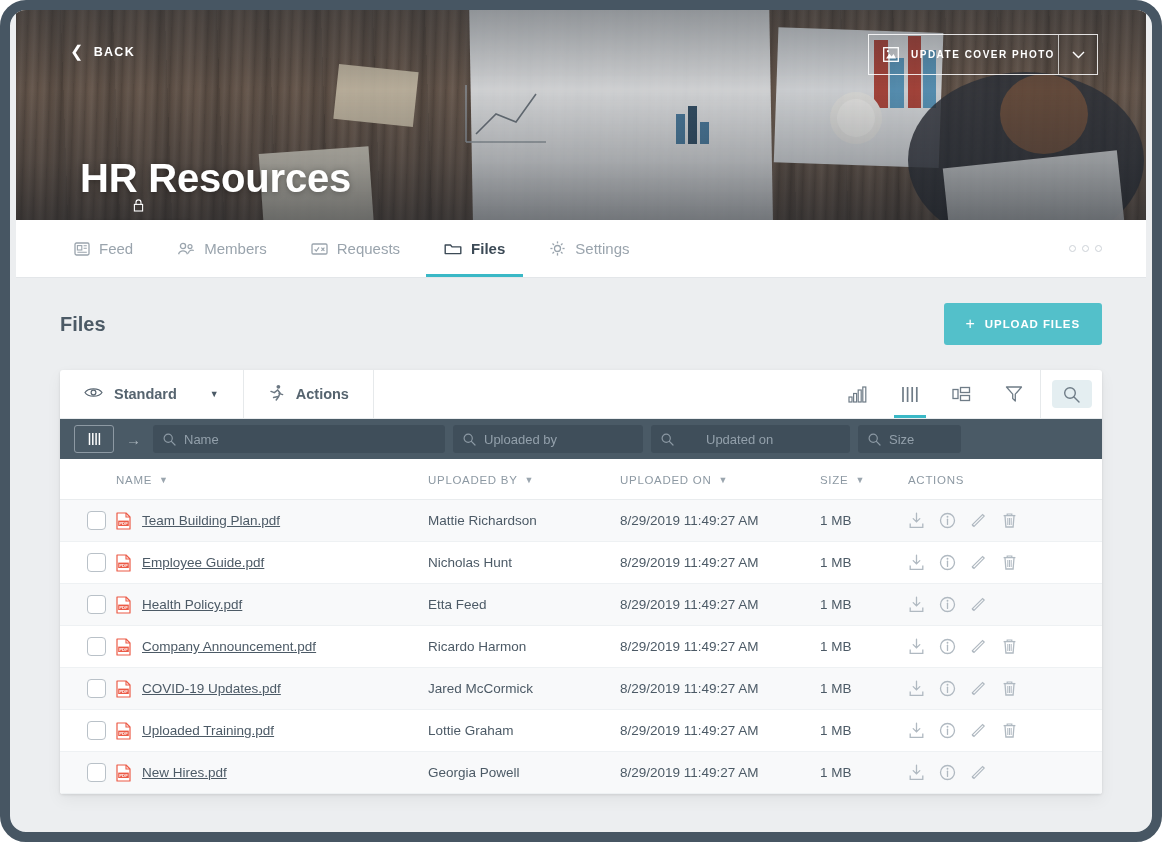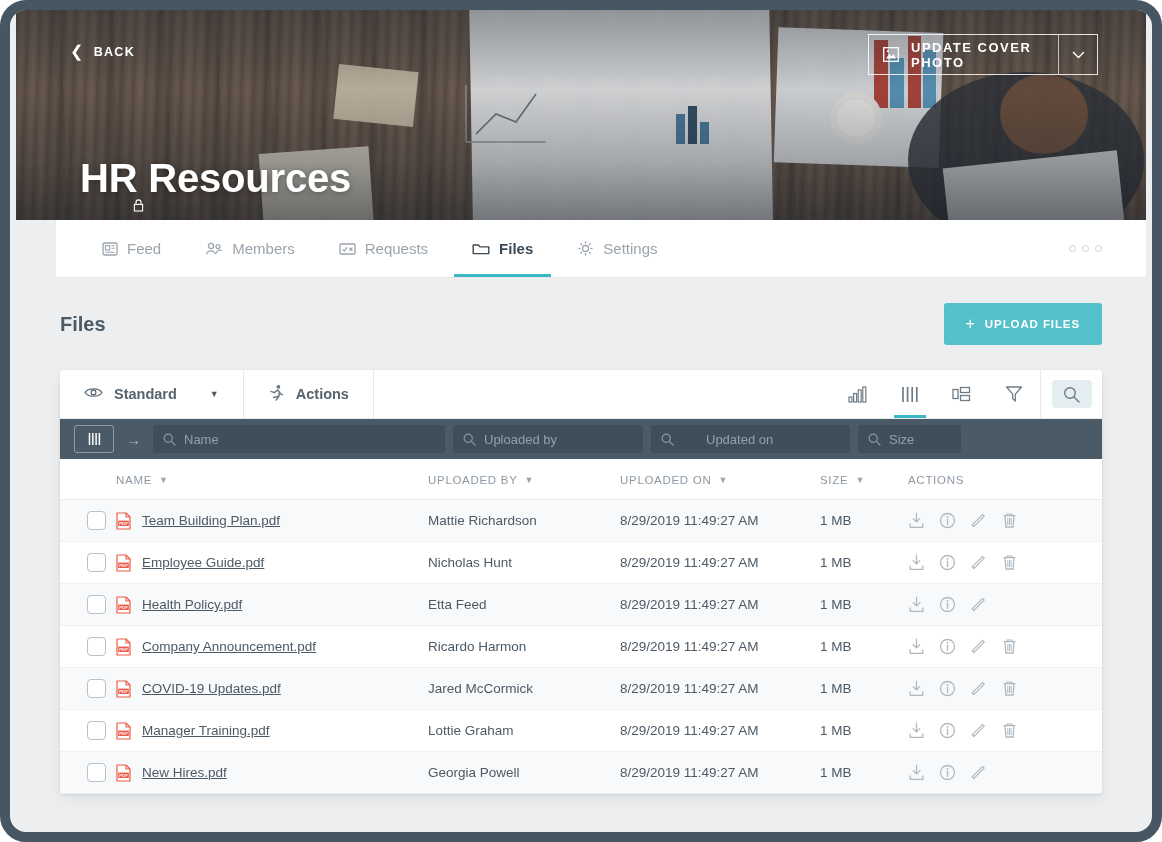--- a/index.html
+++ b/index.html
@@ -68,21 +68,21 @@
   .update-cover {
     position: absolute; right: 48px; top: 24px;
     height: 41px; width: 230px;
     border: 1px solid rgba(255,255,255,0.85);
     display: flex; align-items: center;
     color: #fff; cursor: pointer;
   }
   .uc-icon { margin-left: 14px; display:flex; }
   .uc-label {
     flex: 1; margin-left: 12px;
-    font-size: 13px; letter-spacing: 1.5px; font-weight: 700; text-transform: uppercase;
+    font-size: 10px; letter-spacing: 1.5px; font-weight: 700; text-transform: uppercase;
   }
   .uc-sep { width: 1px; height: 100%; background: rgba(255,255,255,0.7); }
   .uc-caret { width: 38px; display:flex; align-items:center; justify-content:center; }
   .cover-title {
     position: absolute; left: 64px; top: 146px;
     color: #ffffff; font-size: 40px; font-weight: 700; letter-spacing: -0.2px;
     text-shadow: 0 1px 6px rgba(0,0,0,0.35);
   }
   .cover-sub {
     position: absolute; left: 64px; top: 189px;
@@ -91,23 +91,22 @@
     text-transform: uppercase;
     text-shadow: 0 1px 4px rgba(0,0,0,0.4);
     flex-direction: column;
   }
 
   
   .tabbar {
     position: relative;
     height: 58px; background: #fff;
     display: flex; align-items: stretch;
-    padding-left: 28px;
+    padding-left: 40px;
     border-bottom: 1px solid #e3e6e9;
-    margin-left: 40px;
   }
   .tab {
     display: flex; align-items: center; gap: 9px;
     padding: 0 18px; margin-right: 8px;
     color: #9aa4ad; font-size: 15px; cursor: pointer;
     position: relative;
   }
   .tab.active { color: #3c4a56; font-weight: 700; }
   .tab.active::after {
     content: ""; position: absolute; left: 0; right: 0; bottom: 0;
@@ -792,21 +791,21 @@
        <div class="cbx"></div>
                 </td>
      <td class="c-name">
        <div class="name-cell">
                     <svg class="pdf-ico" viewBox="0 0 15 18">
                       <path d="M1 1 h9 l4 4 v12 h-13 z" fill="#fff" stroke="#ec5b47" stroke-width="1.2" stroke-linejoin="round"></path>
                       <path d="M10 1 v4 h4" fill="none" stroke="#ec5b47" stroke-width="1.1"></path>
                       <rect x="2.2" y="8.6" width="10.6" height="5.4" fill="#ec5b47"></rect>
                       <text x="7.5" y="12.9" font-size="4.2" fill="#fff" text-anchor="middle" font-family="Liberation Sans, sans-serif" font-weight="bold">PDF</text>
                     </svg>
-       <span class="file-link">Manager Training.pdf</span>
+       <span class="file-link">Uploaded Training.pdf</span>
                   </div>
                 </td>
      <td class="c-by">Lottie Graham</td>
      <td class="c-on">8/29/2019 11:49:27 AM</td>
      <td class="c-size">1 MB</td>
      <td class="c-actions">
        <div class="acts">
                     <span>
                       <svg width="17" height="17" viewBox="0 0 17 17">
                         <path d="M8.5 1.2 v8.4 M5.2 6.6 L8.5 9.9 L11.8 6.6" fill="none" stroke="currentColor" stroke-width="1.3" stroke-linecap="round"></path>

